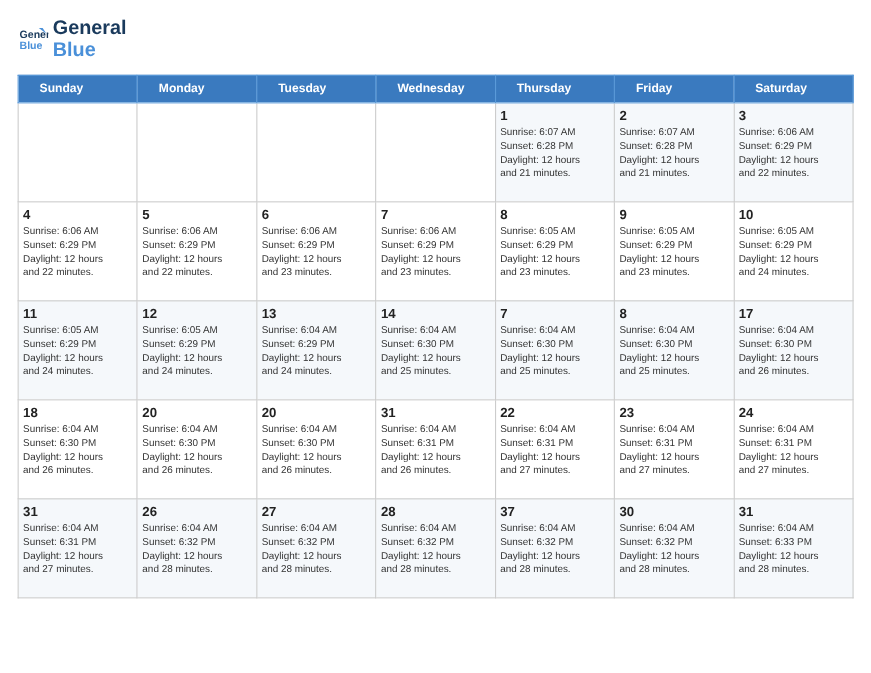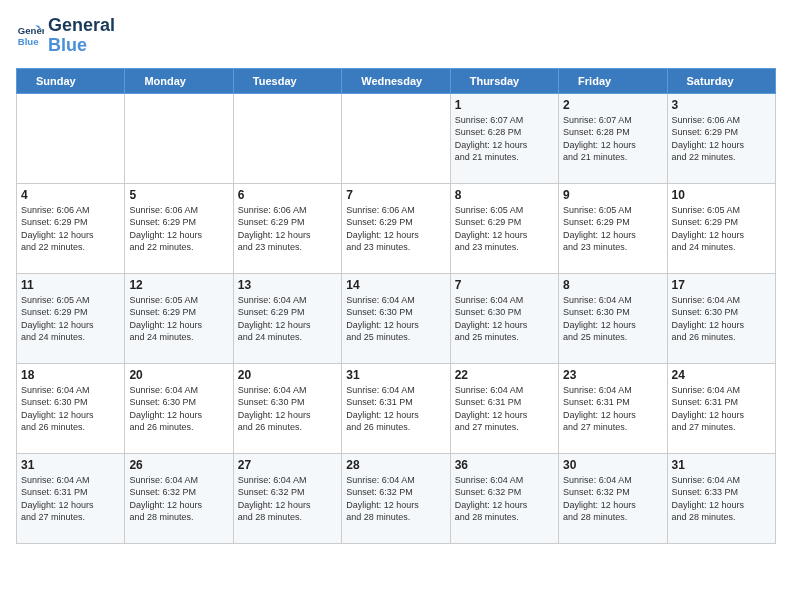--- a/index.html
+++ b/index.html
@@ -328,21 +328,21 @@
 and 28 minutes.</div>
         </td>
         <td>
           <span class="day-number">28</span>
           <div class="day-info" style="white-space: pre-line;">Sunrise: 6:04 AM
 Sunset: 6:32 PM
 Daylight: 12 hours
 and 28 minutes.</div>
         </td>
         <td>
-          <span class="day-number">36</span>
+          <span class="day-number">37</span>
           <div class="day-info" style="white-space: pre-line;">Sunrise: 6:04 AM
 Sunset: 6:32 PM
 Daylight: 12 hours
 and 28 minutes.</div>
         </td>
         <td>
           <span class="day-number">30</span>
           <div class="day-info" style="white-space: pre-line;">Sunrise: 6:04 AM
 Sunset: 6:32 PM
 Daylight: 12 hours

